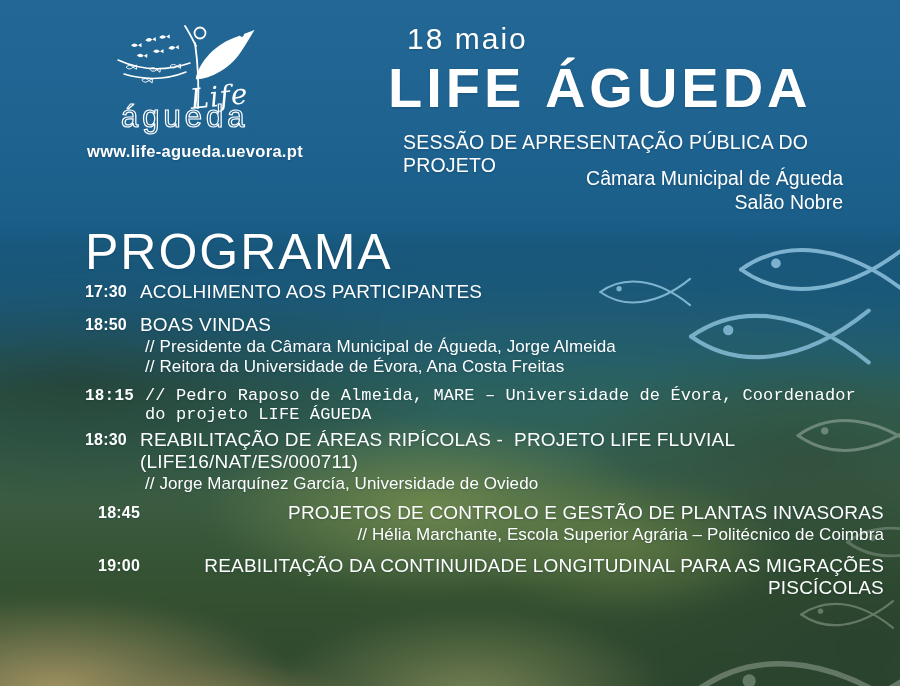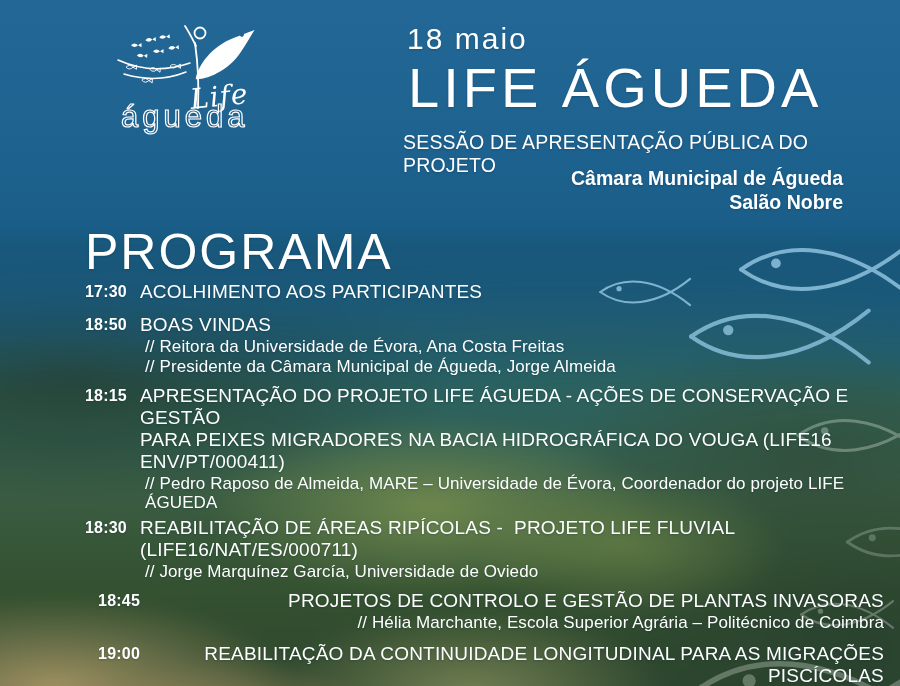--- a/index.html
+++ b/index.html
@@ -36,29 +36,29 @@
     position:absolute; left:190px; top:80px; font-family:"DejaVu Serif", serif;
     font-style:italic; font-size:28px; letter-spacing:1px; transform:rotate(-6deg);
   }
   .logo-brand {
     position:absolute; left:121px; top:99px; font-size:31px; letter-spacing:4px;
     font-weight:400; color:rgba(255,255,255,0); -webkit-text-stroke:1.2px #ffffff;
   }
   .logo-url { position:absolute; left:87px; top:142px; font-size:16.5px; font-weight:700; letter-spacing:.3px; }
   
   .date   { position:absolute; left:407px; top:22px;  font-size:30px; letter-spacing:2px; font-weight:400;text-align:center; }
-  .title  { position:absolute; left:408px; top:58px;  font-size:56px; letter-spacing:4px; font-weight:400; line-height:60px; }
+  .title  { position:absolute; left:388px; top:58px;  font-size:56px; letter-spacing:4px; font-weight:700; line-height:60px; }
   .subtitle { position:absolute; left:403px; top:131px; font-size:19.5px; letter-spacing:.2px; }
-  .venue  { position:absolute; right:57px; top:166px; text-align:right; font-size:19.5px; line-height:24px;font-weight:bold; }
+  .venue  { position:absolute; right:57px; top:166px; text-align:right; font-size:19.5px; line-height:24px; }
   
   .program-heading { position:absolute; left:85px; top:223px; font-size:50px; letter-spacing:2px; font-weight:400; }
   .schedule { position:absolute; left:85px; top:281px; right:16px; }
   .schedule-item { display:grid; grid-template-columns:55px 1fr; margin-bottom:9px; }
   .schedule-item:nth-child(1) { margin-bottom:11px; }
-  .schedule-item:nth-child(3) { margin-bottom:5px; }
+  .schedule-item:nth-child(3) { margin-bottom:5px;font-family:Liberation Mono, monospace; }
   .schedule-item:nth-child(5),.schedule-item:nth-child(6) { margin-bottom:11px;text-align:right; }
   .item-time { font-size:16px; font-weight:700; line-height:22px; letter-spacing:.2px; }
   .item-title div { font-size:19px; line-height:22px; letter-spacing:.2px; white-space:pre-wrap; }
   .item-speaker { font-size:17px; line-height:19px; padding-left:5px; margin-top:1px; letter-spacing:.1px; }
   .txt-shadow { text-shadow:0 1px 2px rgba(0,40,60,.25); }
 </style>
 </head>
 <body>
 
 <div class="poster">
@@ -138,20 +138,21 @@
     <use href="#minifish" x="0" y="0" transform="translate(25,44) rotate(4)" fill="#ffffff"></use>
     <use href="#minifish" x="0" y="0" transform="translate(41,40)" fill="#ffffff"></use>
     <use href="#minifish" x="0" y="0" transform="translate(56,37) rotate(-6)" fill="#ffffff"></use>
     <use href="#minifish" x="0" y="0" transform="translate(14,56)" fill="none" stroke="#ffffff" stroke-width="0.9"></use>
     <use href="#minifish" x="0" y="0" transform="translate(38,58) rotate(5)" fill="none" stroke="#ffffff" stroke-width="0.9"></use>
     <use href="#minifish" x="0" y="0" transform="translate(58,55)" fill="none" stroke="#ffffff" stroke-width="0.9"></use>
     <use href="#minifish" x="0" y="0" transform="translate(30,69) rotate(3)" fill="none" stroke="#ffffff" stroke-width="0.9"></use>
   </svg>
   <div class="logo-life">Life</div>
   <div class="logo-brand">águeda</div>
+  <div class="logo-url txt-shadow">www.life-agueda.uevora.pt</div>
 
   <div class="date txt-shadow">18 maio</div>
   <h1 class="title txt-shadow">LIFE ÁGUEDA</h1>
   <div class="subtitle txt-shadow">SESSÃO DE APRESENTAÇÃO PÚBLICA DO PROJETO</div>
   <div class="venue txt-shadow">
     <div>Câmara Municipal de Águeda</div>
     <div>Salão Nobre</div>
   </div>
 
   <h2 class="program-heading txt-shadow">PROGRAMA</h2>
@@ -163,31 +164,27 @@
             <div class="">ACOLHIMENTO AOS PARTICIPANTES</div>
           </div>
         </div>
       </div>
       <div class="schedule-item">
         <div class="item-time">18:50</div>
         <div class="item-content">
           <div class="item-title">
             <div class="">BOAS VINDAS</div>
           </div>
+          <div class="item-speaker">// Presidente da Câmara Municipal de Águeda, Jorge Almeida</div>
           <div class="item-speaker">// Reitora da Universidade de Évora, Ana Costa Freitas</div>
-          <div class="item-speaker">// Presidente da Câmara Municipal de Águeda, Jorge Almeida</div>
         </div>
       </div>
       <div class="schedule-item">
         <div class="item-time">18:15</div>
         <div class="item-content">
-          <div class="item-title">
-            <div class="">APRESENTAÇÃO DO PROJETO LIFE ÁGUEDA - AÇÕES DE CONSERVAÇÃO E GESTÃO</div>
-            <div class="">PARA PEIXES MIGRADORES NA BACIA HIDROGRÁFICA DO VOUGA (LIFE16 ENV/PT/000411)</div>
-          </div>
           <div class="item-speaker">// Pedro Raposo de Almeida, MARE – Universidade de Évora, Coordenador do projeto LIFE ÁGUEDA</div>
         </div>
       </div>
       <div class="schedule-item">
         <div class="item-time">18:30</div>
         <div class="item-content">
           <div class="item-title">
             <div class="">REABILITAÇÃO DE ÁREAS RIPÍCOLAS -  PROJETO LIFE FLUVIAL (LIFE16/NAT/ES/000711)</div>
           </div>
           <div class="item-speaker">// Jorge Marquínez García, Universidade de Oviedo</div>

